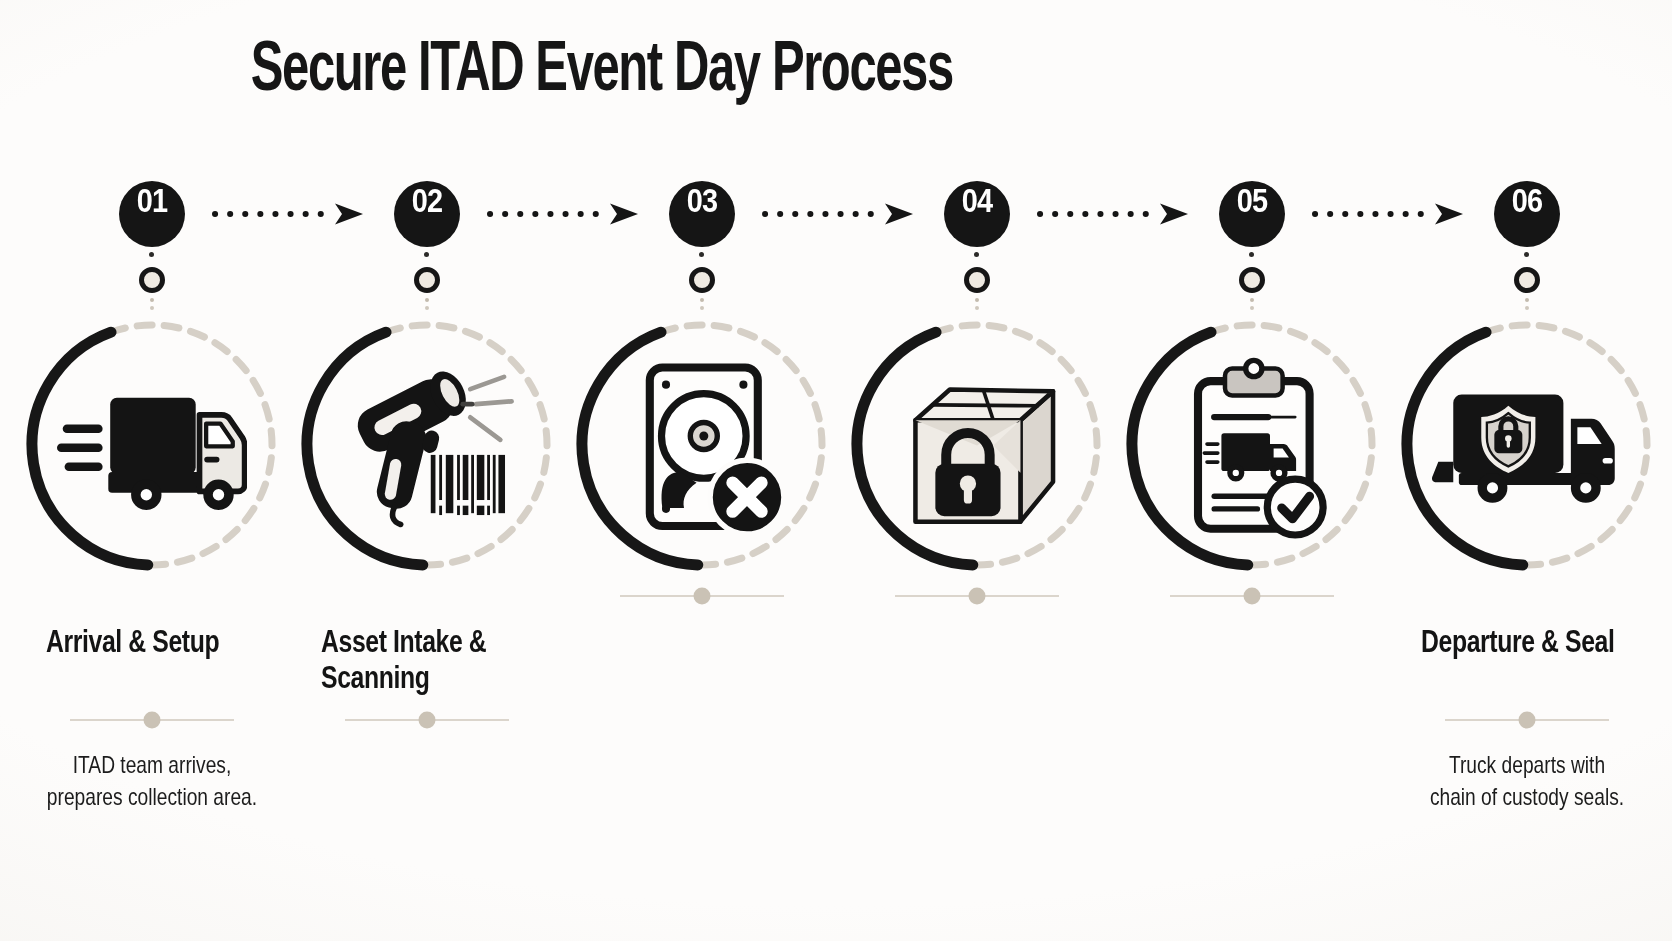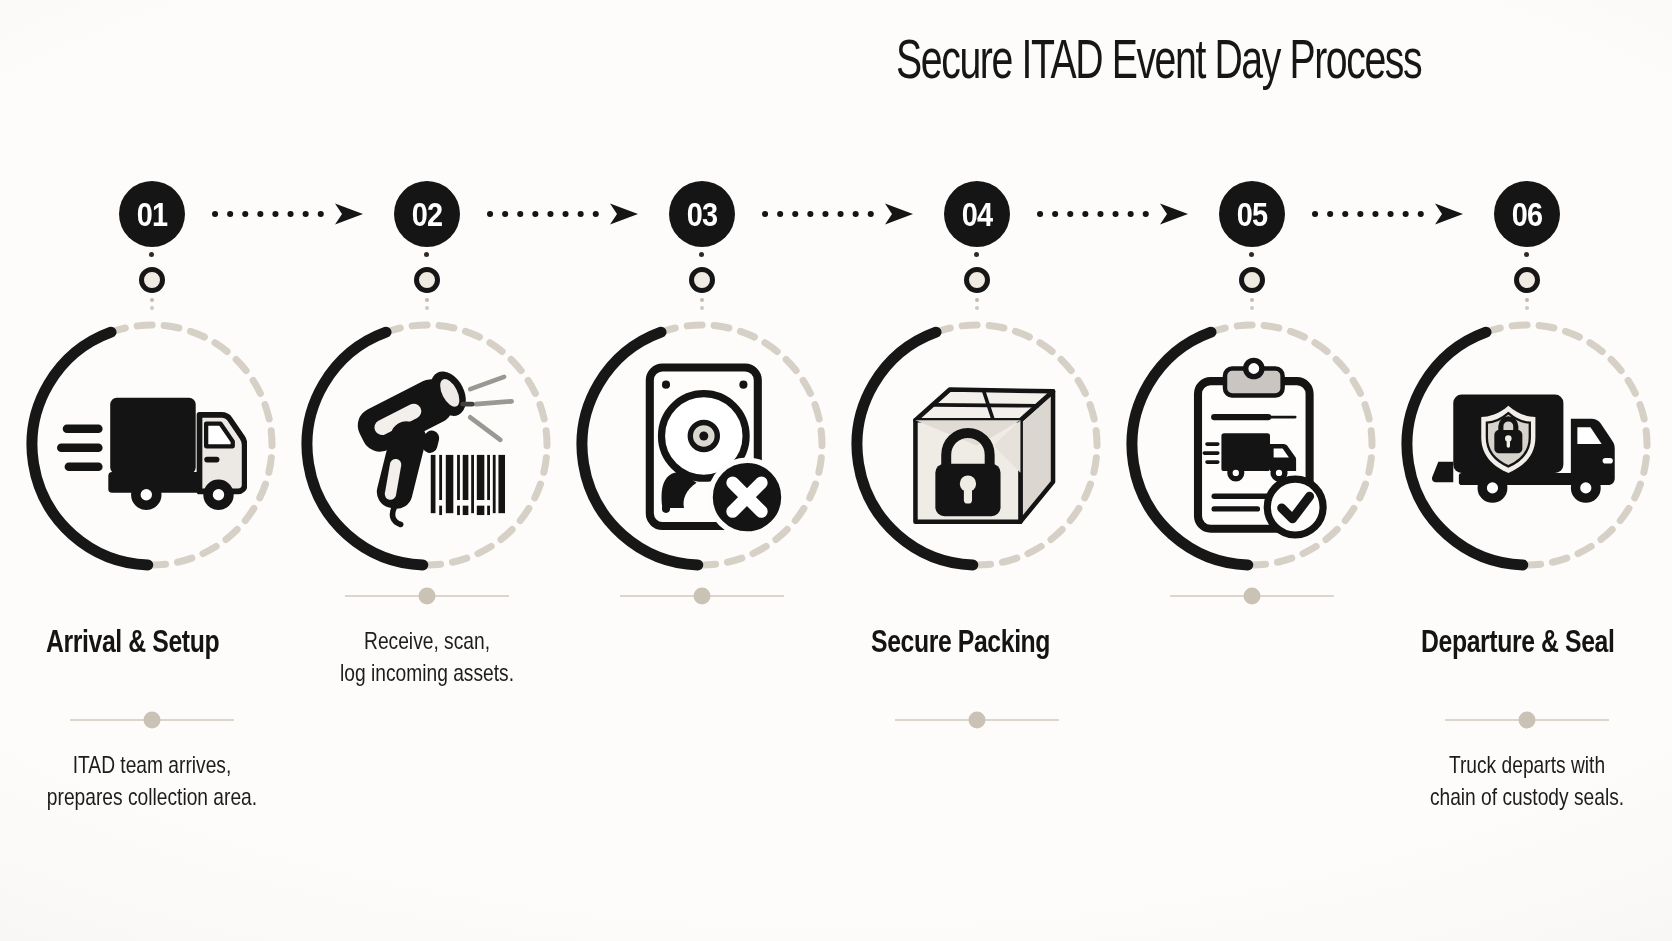--- a/index.html
+++ b/index.html
@@ -10,22 +10,22 @@
   .canvas{
     position:relative;
     width:1672px;height:941px;
     margin:0 auto;
     background:radial-gradient(115% 95% at 50% 44%, #fdfcfb 55%, #f2f0ec 100%);
     overflow:hidden;
   }
   
   .page-title{
     position:absolute;top:28px;left:0;right:0;
-    text-align:right;
-    font-size:56px;font-weight:400;color:#161616;
+    text-align:left;
+    font-size:70px;font-weight:700;color:#161616;
     letter-spacing:-2px;line-height:1.1;
     white-space:nowrap;
   }
   .sx{display:block;transform-origin:50% 50%;}
   .sx-h1{transform:scaleX(0.70);}
   .sx-title{transform:scaleX(0.80);}
   .sx-desc{transform:scaleX(0.80);}
   .sx-num{transform:scaleX(0.85);}
   
   .steps-row{
@@ -33,21 +33,21 @@
     width:1650px;
     display:flex;
   }
   .step{
     width:275px;flex:0 0 275px;
     display:flex;flex-direction:column;align-items:center;
   }
   .badge{
     width:66px;height:66px;border-radius:50%;
     background:#151515;
-    display:flex;align-items:center;justify-content:center;
+    display:flex;justify-content:center;
     color:#fff;font-size:34px;font-weight:700;letter-spacing:-1px;
   }
   .connector{display:flex;flex-direction:column;align-items:center;}
   .c-dot1{width:5px;height:5px;border-radius:50%;background:#2c2b29;margin-top:5px;}
   .c-ring{
     width:16px;height:16px;border-radius:50%;
     border:5px solid #161616;background:#efeae2;margin-top:10px;
   }
   .c-dot2{width:4px;height:4px;border-radius:50%;background:#c3bbae;margin-top:5px;}
   .c-dot3{width:4px;height:4px;border-radius:50%;background:#cfc8bd;margin-top:4px;}
@@ -208,26 +208,26 @@
               <rect x="176" y="98" width="7" height="62"></rect>
               <rect x="113" y="152" width="3" height="10"></rect>
               <rect x="132" y="152" width="3" height="10"></rect>
               <rect x="138" y="152" width="6" height="10"></rect>
               <rect x="153" y="152" width="8" height="10"></rect>
               <rect x="164" y="152" width="3" height="10"></rect>
             </g>
           </svg>
         </div>
       </div>
-      <div class="divider">
-          <div class="line"></div>
-          <div class="dot"></div>
-        </div>
-      <div class="step-desc"><span class="sx sx-desc">Receive, scan,
-log incoming assets.</span></div>
+      <div class="step-title"><span class="sx sx-title">Asset Intake &amp;
+Scanning</span></div>
+      <div class="divider">
+          <div class="line"></div>
+          <div class="dot"></div>
+        </div>
     </div>
 
     <div class="step">
       <div class="badge">
           <span class="sx sx-num">03</span>
         </div>
       <div class="connector">
           <div class="c-dot1"></div>
           <div class="c-ring"></div>
           <div class="c-dot2"></div>
@@ -284,21 +284,20 @@
             <rect x="32" y="66" width="116" height="112" fill="#efebe5" stroke="#141414" stroke-width="5" stroke-linejoin="round"></rect>
             <polygon points="32,66 148,66 100,94" fill="#e0dbd3"></polygon>
             <polygon points="148,66 148,124 118,94" fill="#e6e1da"></polygon>
             <path d="M66,116 v-12 a24,24 0 0 1 48,0 v12" fill="none" stroke="#141414" stroke-width="11"></path>
             <rect x="54" y="114" width="72" height="58" rx="10" fill="#141414"></rect>
             <circle cx="90" cy="136" r="9" fill="#efebe5"></circle>
             <rect x="85.5" y="140" width="9" height="18" rx="4" fill="#efebe5"></rect>
           </svg>
         </div>
       </div>
-      <div class="step-title"><span class="sx sx-title">Secure Packing</span></div>
       <div class="divider">
           <div class="line"></div>
           <div class="dot"></div>
         </div>
     </div>
 
     <div class="step">
       <div class="badge">
           <span class="sx sx-num">05</span>
         </div>

